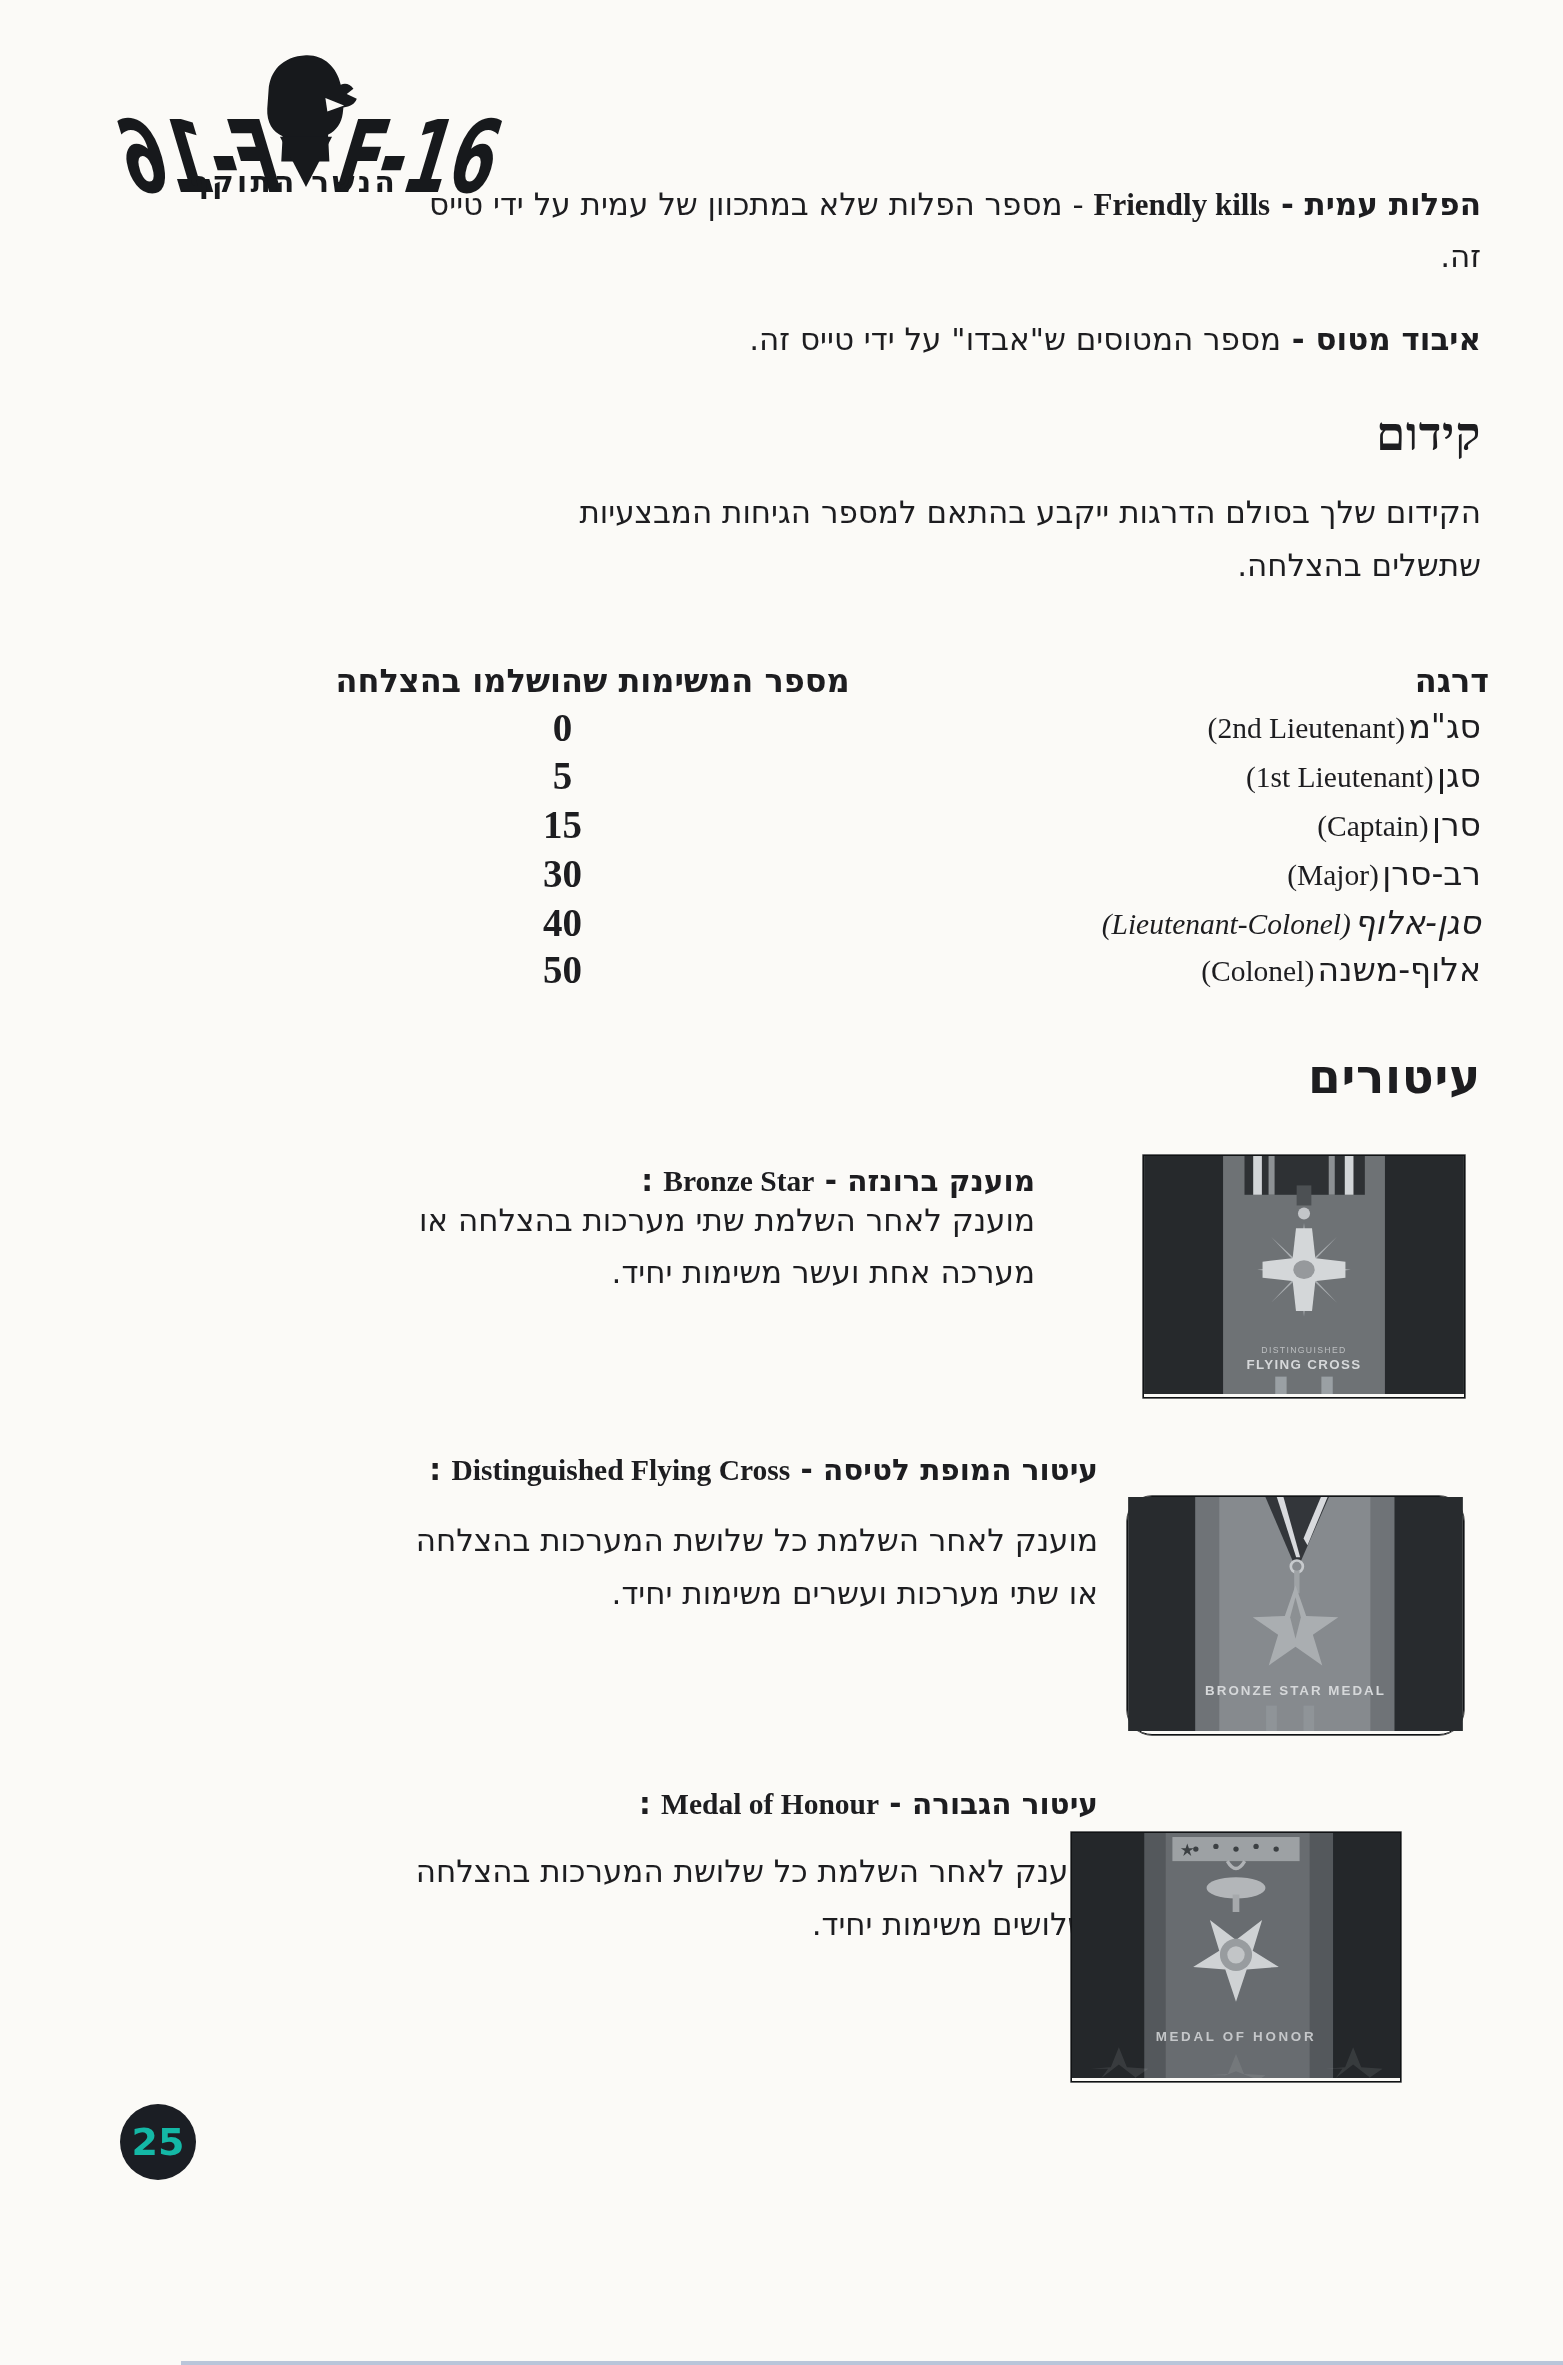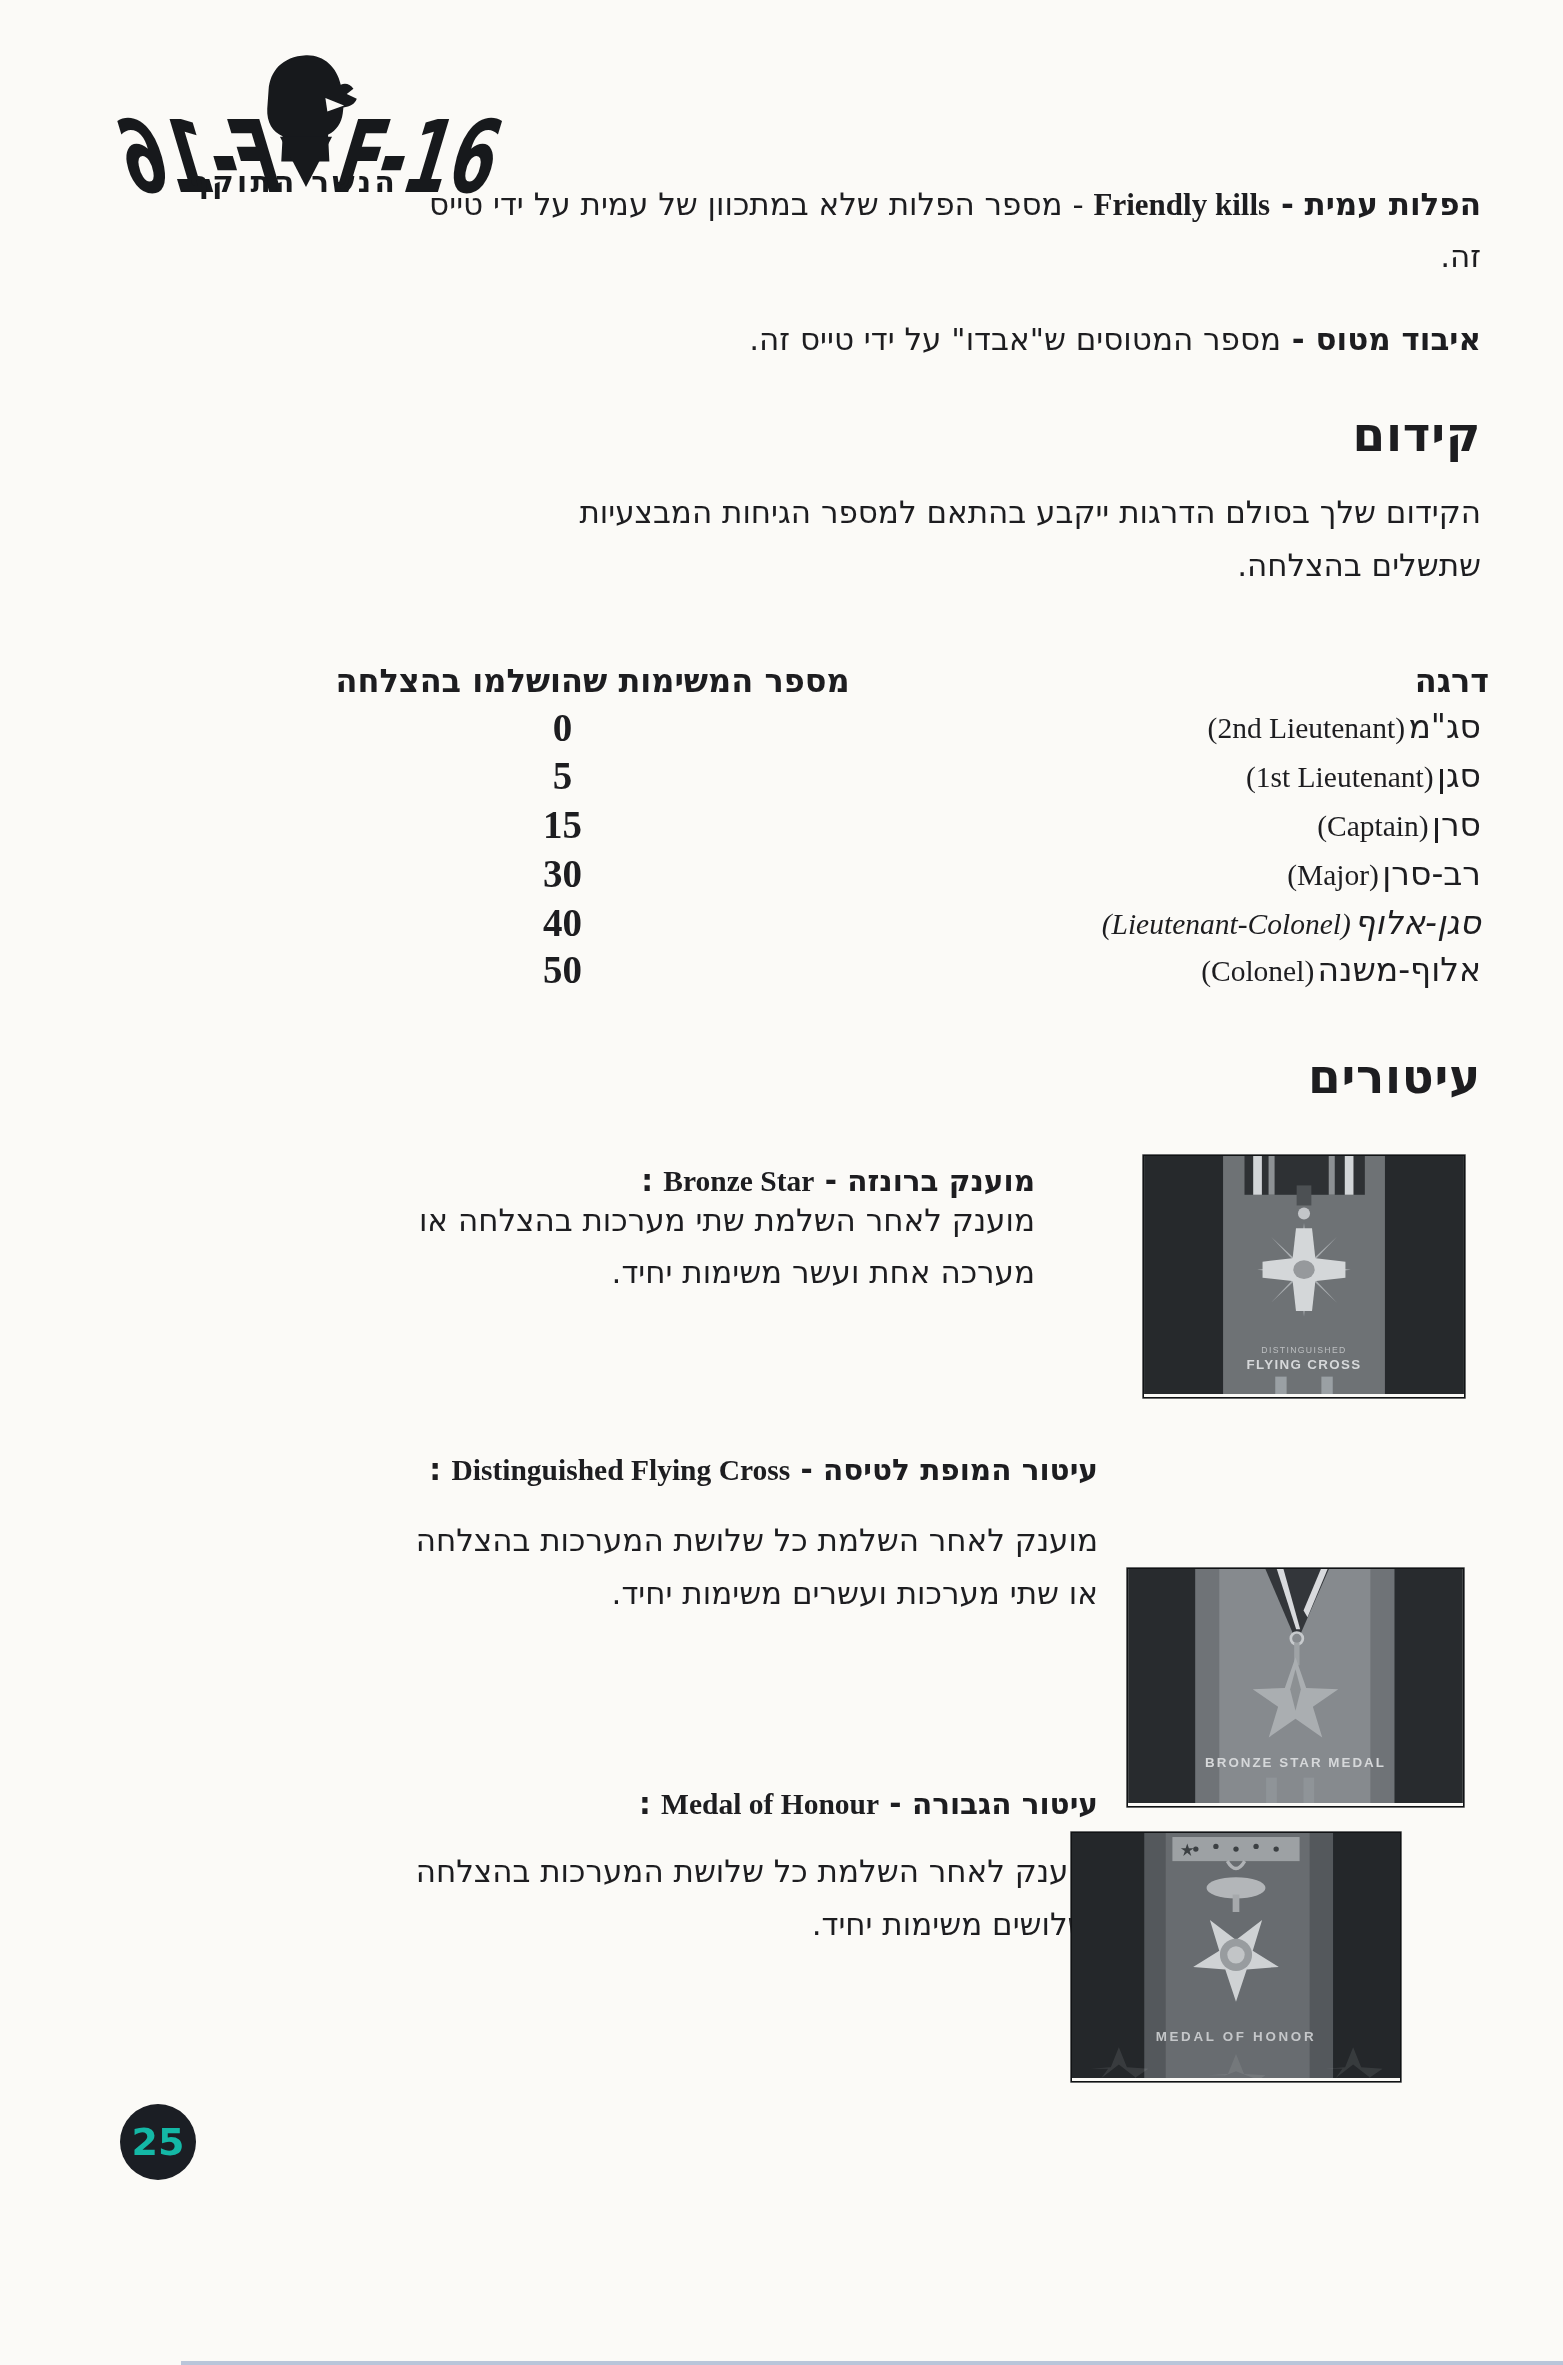--- a/index.html
+++ b/index.html
@@ -58,21 +58,21 @@
 
   <div class="abs he body-line" style="right:82px;top:186px;">
     <span class="b">הפלות עמית</span><span class="b"> - </span><span class="b en">Friendly kills</span><span> - </span><span>מספר הפלות שלא במתכוון של עמית על ידי טייס</span>
   </div>
   <div class="abs he body-line" style="right:82px;top:238px;">זה.</div>
 
   <div class="abs he body-line" style="right:82px;top:321px;">
     <span class="b">איבוד מטוס</span><span class="b"> - </span><span>מספר המטוסים ש"אבדו" על ידי טייס זה.</span>
   </div>
 
-  <div class="abs he section-header" style="right:82px;top:407px;">קידום</div>
+  <div class="abs he section-header" style="right:82px;top:407px;font-family:Liberation Serif, serif;">קידום</div>
 
   <div class="abs he body-line" style="right:82px;top:494px;">הקידום שלך בסולם הדרגות ייקבע בהתאם למספר הגיחות המבצעיות</div>
   <div class="abs he body-line" style="right:82px;top:547px;">שתשלים בהצלחה.</div>
 
   <div>
     <div class="abs he tbl-header" style="right:74px;top:662px;">דרגה</div>
     <div class="abs he tbl-header" style="left:298px;top:662px;width:589px;text-align:center;">מספר המשימות שהושלמו בהצלחה</div>
 
     <div class="abs he" style="right:82px;top:707px;">
       <span class="rank-he">סג"מ</span>
@@ -166,21 +166,21 @@
       <rect x="265" y="330" width="17" height="26" fill="#9aa0a4"></rect>
     </svg>
   </div>
 
   <div class="abs he medal-title" style="right:465px;top:1453px;">
     <span>עיטור המופת לטיסה</span><span> - </span><span class="en">Distinguished Flying Cross</span><span> :</span>
   </div>
   <div class="abs he medal-body" style="right:465px;top:1522px;">מוענק לאחר השלמת כל שלושת המערכות בהצלחה</div>
   <div class="abs he medal-body" style="right:465px;top:1575px;">או שתי מערכות ועשרים משימות יחיד.</div>
 
-  <div class="medal-img" style="left:1127px;top:1548px;">
+  <div class="medal-img" style="left:1127px;top:1476px;border-radius:25px;">
     <svg width="335" height="234" viewBox="0 0 500 350">
       <rect width="500" height="350" fill="#34383b"></rect>
       <rect x="0" y="0" width="100" height="350" fill="#282b2e"></rect>
       <rect x="398" y="0" width="102" height="350" fill="#282b2e"></rect>
       <rect x="100" y="0" width="298" height="350" fill="#6f7377"></rect>
       <rect x="136" y="0" width="226" height="350" fill="#868a8e"></rect>
 
       <path d="M205 0 L246 96 L258 96 L300 0 Z" fill="#33363a"></path>
       <path d="M222 0 L251 90 L257 90 L232 0 Z" fill="#d8dadd"></path>
       <path d="M288 0 L262 62 L268 72 L298 0 Z" fill="#d8dadd"></path>

